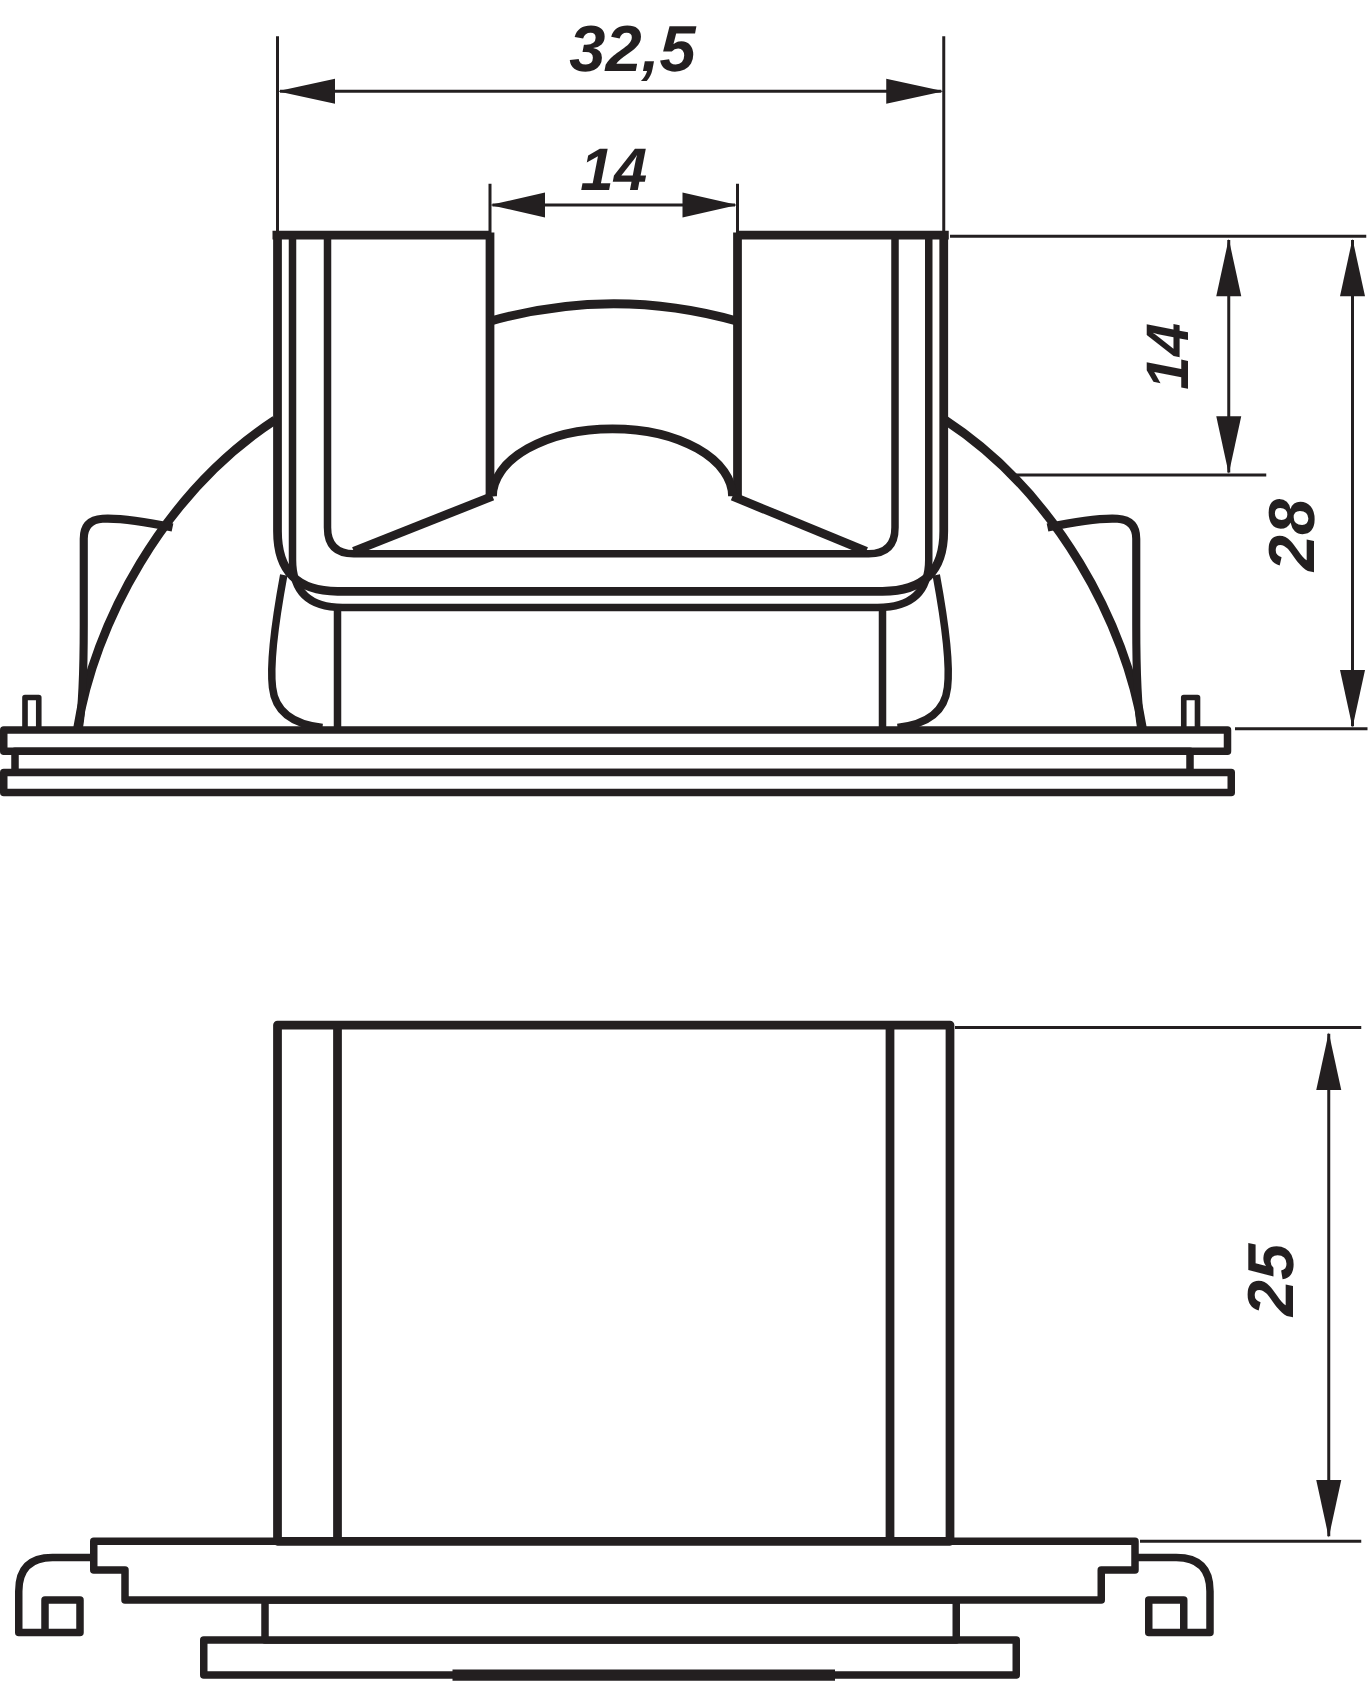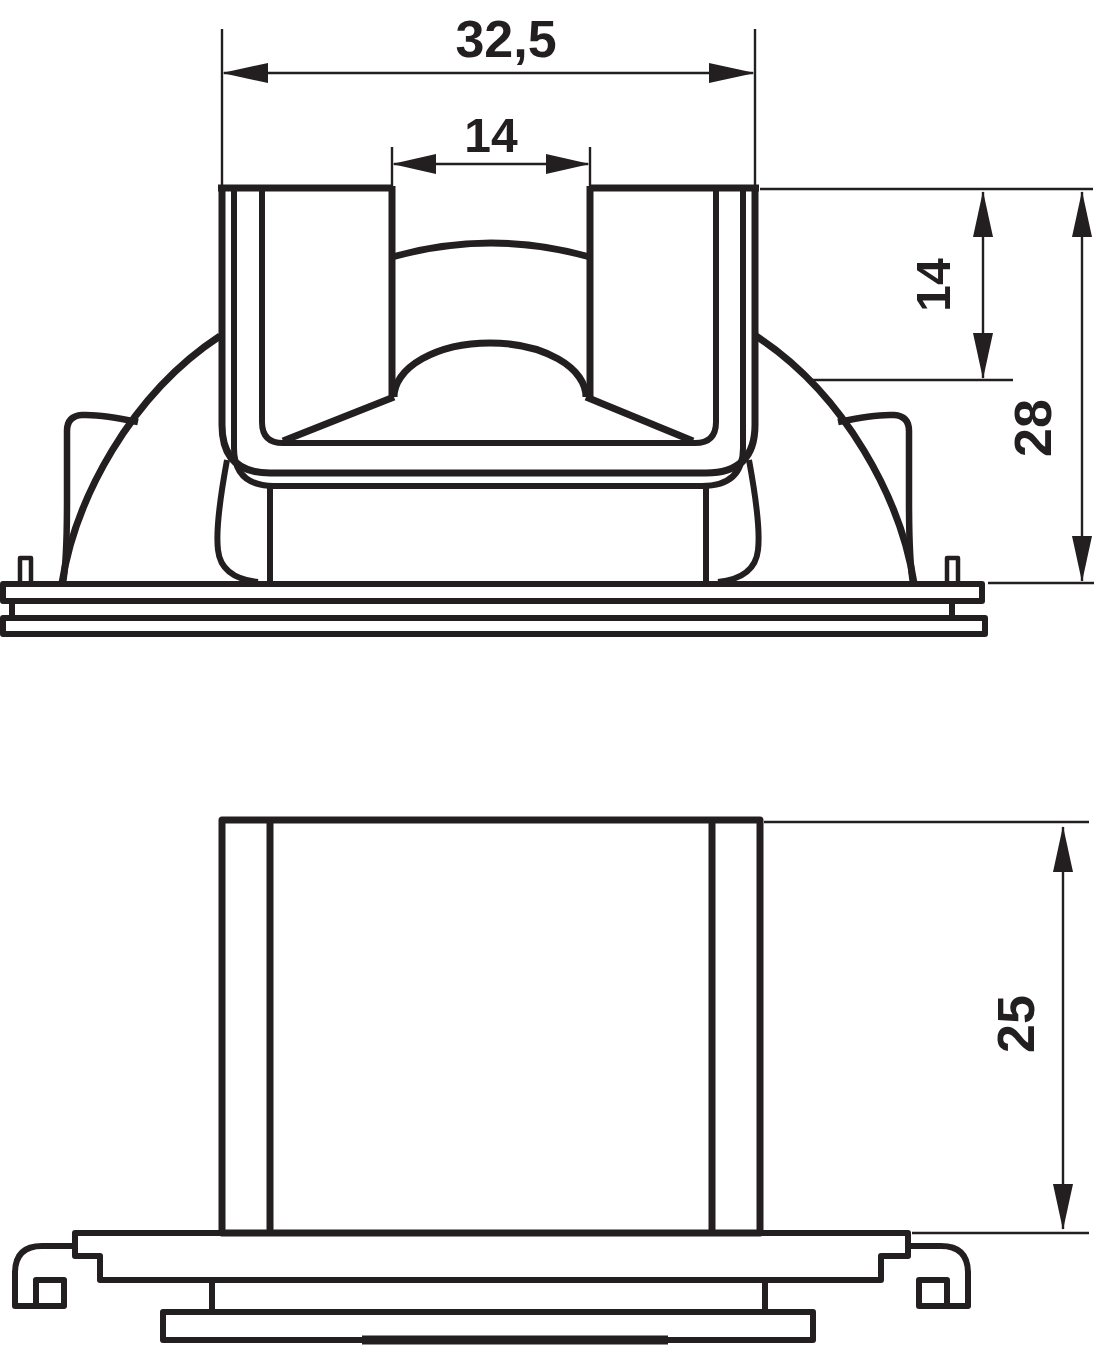--- a/index.html
+++ b/index.html
@@ -1,16 +1,16 @@
 <!DOCTYPE html>
 <html><head>
 <meta charset="utf-8">
 <style>
   html,body{margin:0;padding:0;background:#ffffff;}
-  .stage{position:relative;width:1096px;height:1345px;background:#ffffff;overflow:hidden;}
+  .stage{position:relative;width:1096px;height:1345px;background:#ffffff;overflow:hidden;font-style:italic;}
   svg{display:block;color:#231f20;}
   .part{stroke:currentColor;fill:none;stroke-linejoin:round;stroke-linecap:butt;}
   .fillw{fill:#ffffff;}
   .dim{stroke:currentColor;fill:none;stroke-width:2.4;}
   .arr{fill:currentColor;stroke:none;}
   .dimtxt{fill:currentColor;font-family:"Liberation Sans",sans-serif;font-weight:bold;}
 </style>
 </head>
 <body>
 

